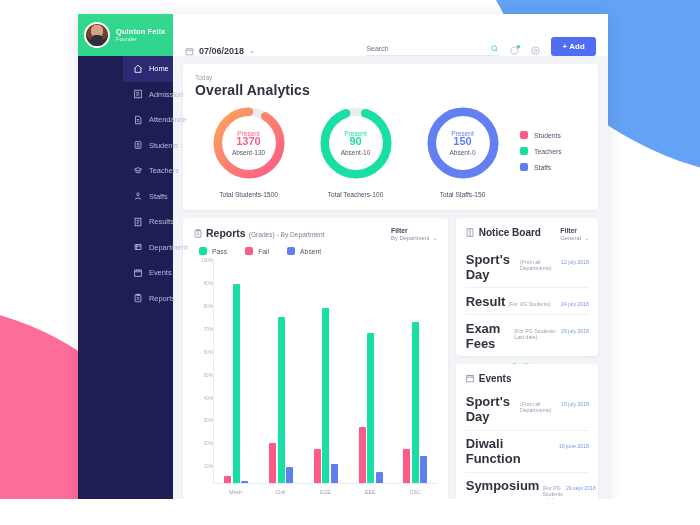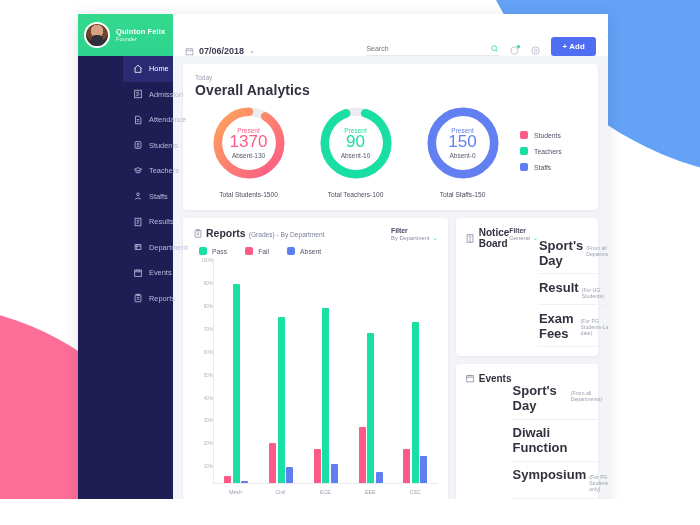--- a/index.html
+++ b/index.html
@@ -101,21 +101,21 @@
   .analytics { padding: 10px 12px 12px 12px; }
   .today { font-size: 6.5px; color: #9aa0b5; }
   .ana-title { font-size: 14px; font-weight: bold; color: #30303f; margin-top: 1px; letter-spacing:.1px;}
   .donuts { display: flex; align-items: center; margin-top: 6px; }
   .donutcol { flex: 1; display: flex; flex-direction: column; align-items: center; }
   .donut { width: 78px; height: 78px; position: relative; }
   .donut svg { width: 78px; height: 78px; display: block; transform: rotate(-90deg); }
   .dlabel { position: absolute; inset: 0; display: flex; flex-direction: column;
             align-items: center; justify-content: center; }
   .dpresent { font-size: 6.5px; }
-  .dvalue { font-size: 17px; font-weight: normal; line-height: 1.05; margin-top: -1px;}
+  .dvalue { font-size: 11px; font-weight: bold; line-height: 1.05; margin-top: -1px;}
   .dabsent { font-size: 6.5px; color: #54586b; margin-top: 2px; }
   .dtotal { font-size: 6.6px; color: #4a4e63; margin-top: 9px; }
   .legend { width: 70px; display: flex; flex-direction: column; gap: 8px; padding-left: 4px;}
   .lg { display: flex; align-items: center; gap: 6px; font-size: 6.8px; color: #50556b; }
   .sw { width: 8px; height: 8px; border-radius: 2px; flex: none; }
 
   
   .lower { display: flex; gap: 8px; flex: 1; min-height: 0; }
   .reports { flex: 1.72; padding: 9px 10px 6px 10px; display: flex; flex-direction: column; min-width:0;}
   .rhead { display: flex; align-items: flex-start; }
@@ -140,21 +140,21 @@
   .plot { flex: 1; border-left: 1px solid #e9eaf0; border-bottom: 1px solid #e9eaf0;
           display: flex; align-items: flex-end; position: relative; padding-bottom: 0; }
   .groups { display: flex; width: 100%; height: 100%; align-items: flex-end; }
   .group { flex: 1; display: flex; align-items: flex-end; justify-content: center; gap: 1.5px; height: 100%;}
   .bar { width: 7px; border-radius: 1px 1px 0 0; }
   .xaxis { display: flex; margin-left: 20px; }
   .xlab { flex: 1; text-align: center; font-size: 5.2px; color: #9a9eb1; padding-top: 5px; }
 
   
   .rightcol { flex: 1; display: flex; flex-direction: column; gap: 8px; min-width:0;}
-  .panel { padding: 9px 9px 6px 9px; display: flex; flex-direction: row; flex: 1; min-height:0;}
+  .panel { padding: 9px 9px 6px 9px; display: flex; flex-direction: column; flex: 1; min-height:0;}
   .phead { display: flex; align-items: flex-start; }
   .ptitle { display: flex; align-items: center; gap: 4px; }
   .p-ico { width: 10px; height: 11px; color: #8f94a9; }
   .p-ico svg{width:10px;height:11px;display:block;}
   .p-main { font-size: 10px; font-weight: bold; color: #30303f; }
   .rows { margin-top: 5px; display: flex; flex-direction: column; }
   .row { display: flex; align-items: baseline; padding: 5.5px 0 5.5px 1px; border-bottom: 1px solid #eef0f4; gap: 3px;}
   .rname { font-size: 13px; font-weight: bold; color: #32323f; }
   .rsub { font-size: 5.2px; color: #9da1b3; }
   .rdate { margin-left: auto; font-size: 5.2px; color: #7e97e8; white-space: nowrap; }

